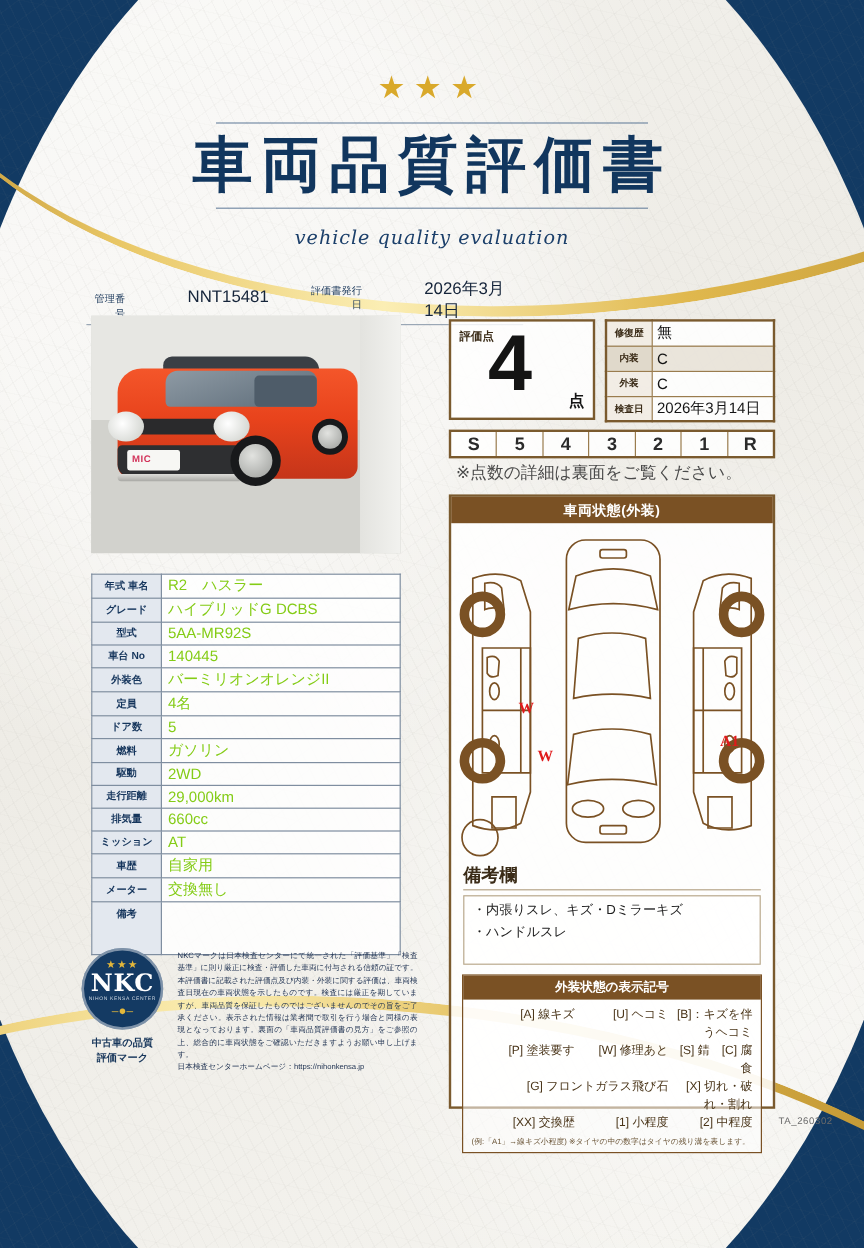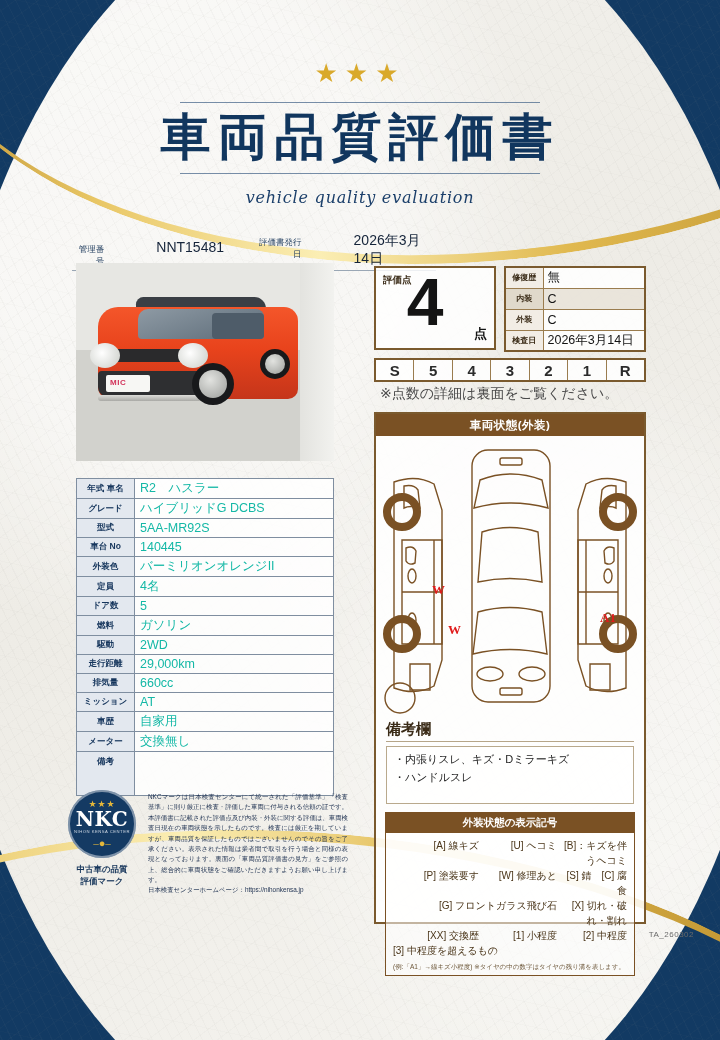--- a/index.html
+++ b/index.html
@@ -158,21 +158,21 @@
   .legend-row { display:flex; font-size:10px; color:#4a3519; line-height:1.5; }
   .legend-row span { display:inline-block; }
   .legend-row .c1 { width:86px; } .legend-row .c2 { width:78px; } .legend-row .c3 { flex:1; }
   .legend-note { font-size:6.5px; color:#6a5436; padding:1px 7px 4px; line-height:1.3; }
 
   
   .spec {
     position:absolute; left:76px; top:478px; width:258px;
     border-collapse:collapse; background:rgba(255,255,255,.85);
   }
-  .spec td { border:1px solid #7f8ea0; padding:1px 5px; color:#14b8a6; }
+  .spec td { border:1px solid #7f8ea0; padding:1px 5px; color:#84cc16; }
   .spec td.k {
     width:58px; font-size:8.5px; font-weight:700; background:rgba(222,228,236,.85);
     text-align:center; color:#15355c;
   }
   .spec td.v { font-size:12.5px; height:19px; }
   .spec tr.tall td { height:44px; vertical-align:top; padding-top:4px; }
 
   
   .nkc { position:absolute; left:66px; top:790px; width:282px; display:flex; gap:10px; }
   .nkc-badge { width:72px; flex:0 0 72px; text-align:center; }
@@ -350,23 +350,20 @@
       </div>
       <div class="legend-row">
         <span class="c1" style="width:164px">[G] フロントガラス飛び石</span>
         <span class="c3">[X] 切れ・破れ・割れ</span>
       </div>
       <div class="legend-row">
         <span class="c1">[XX] 交換歴</span>
         <span class="c2">[1] 小程度</span>
         <span class="c3">[2] 中程度</span>
       </div>
-      <div class="legend-row">
-        <span class="c1" style="width:auto">[3] 中程度を超えるもの</span>
-      </div>
     </div>
     <div class="legend-note">(例:「A1」→線キズ小程度) ※タイヤの中の数字はタイヤの残り溝を表します。</div>
   </div>
 </div>
 
 <table class="spec">
   <tbody>
       <tr>
         <td class="k">年式 車名</td>
         <td class="v">R2　ハスラー</td>

